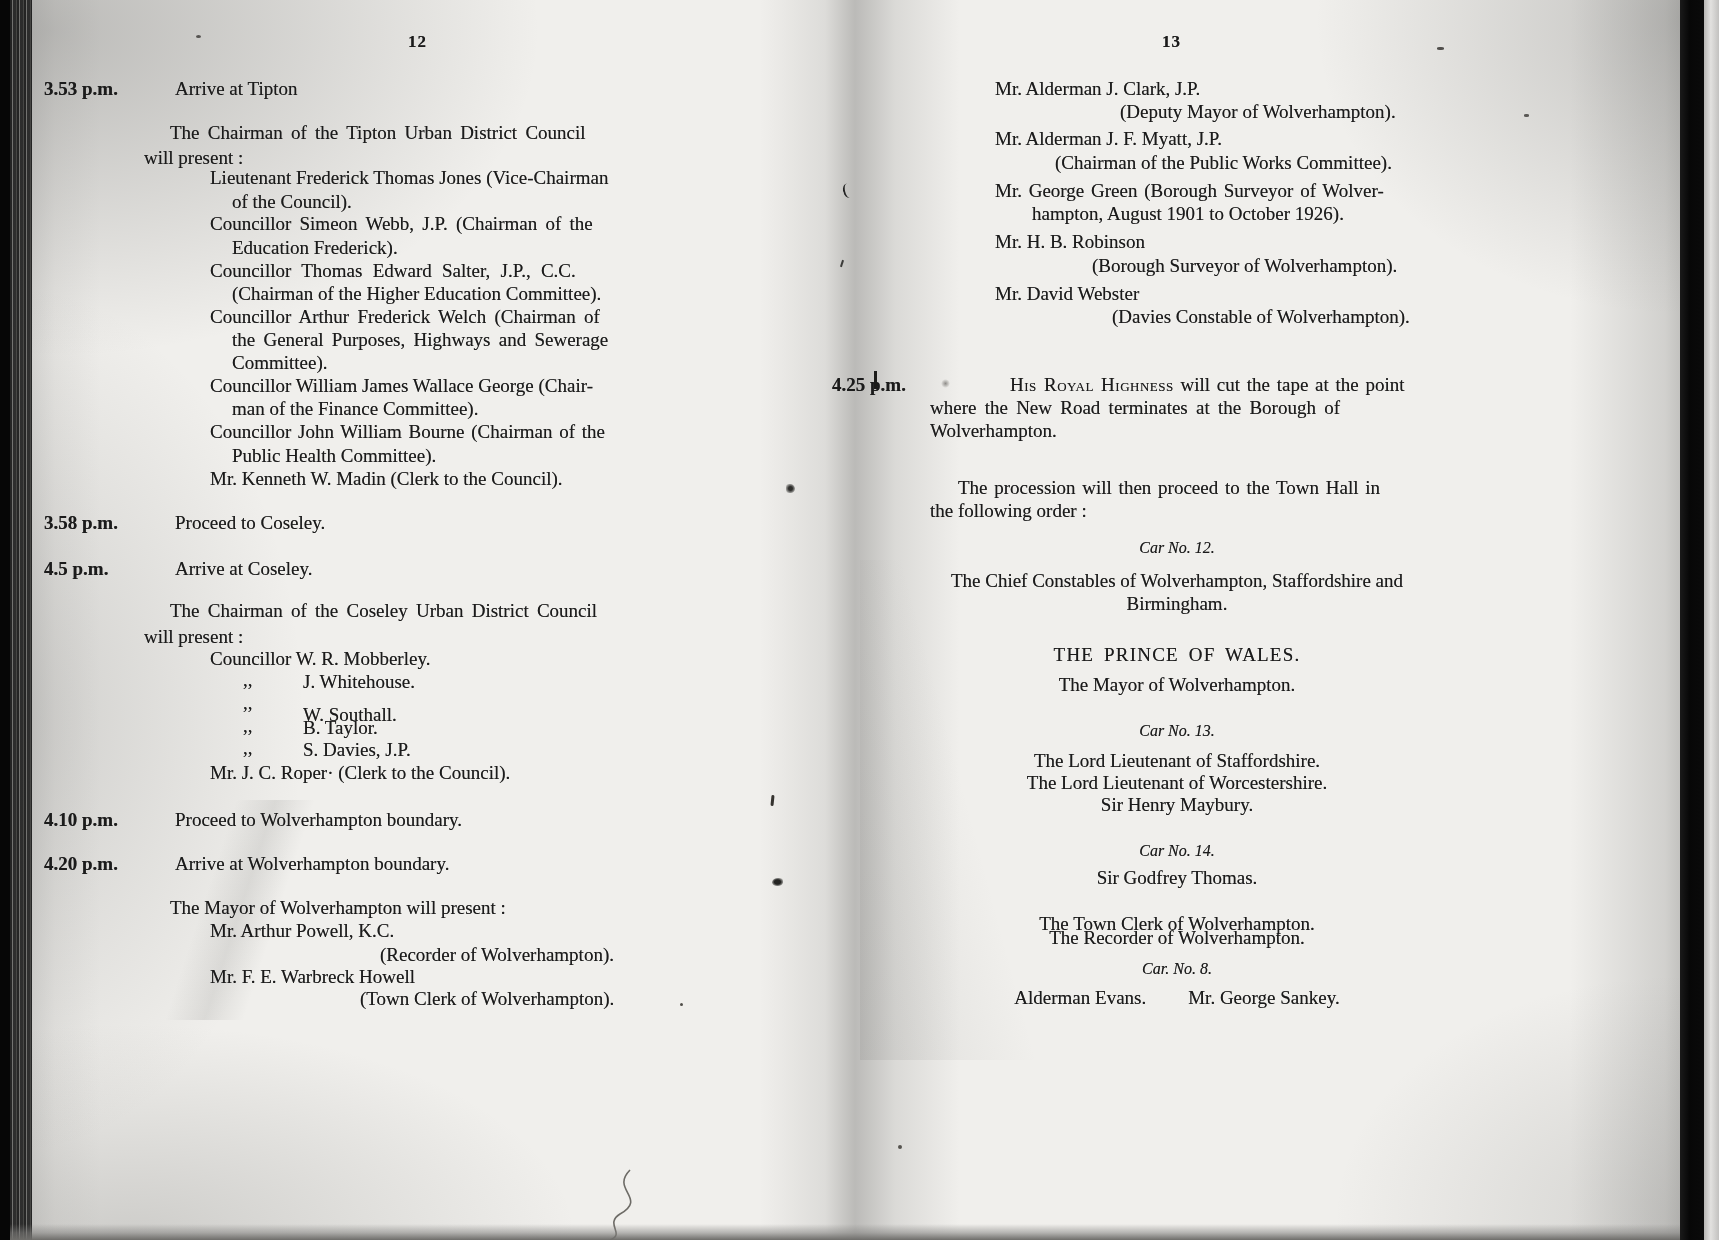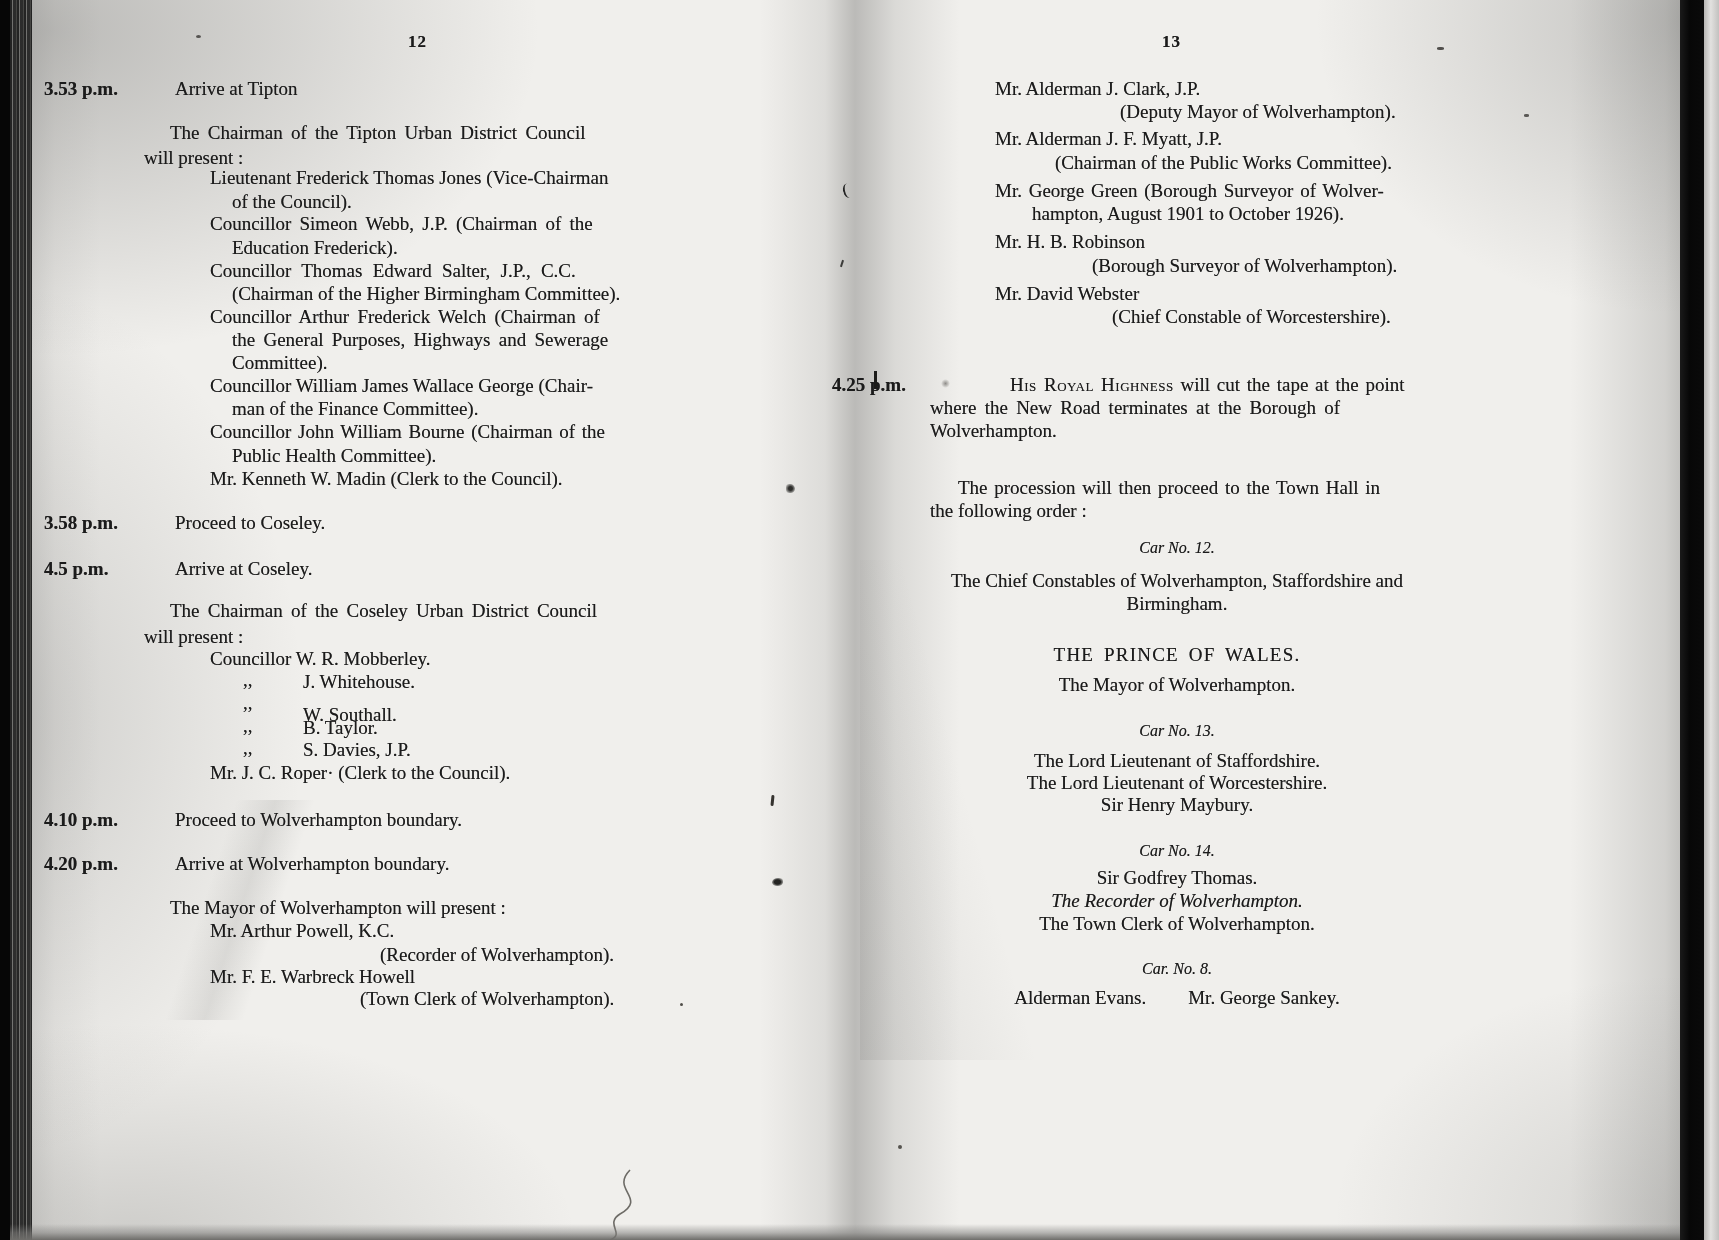--- a/index.html
+++ b/index.html
@@ -63,21 +63,21 @@
   <div class="ln" style="left:175px;top:77px;">Arrive at Tipton</div>
 
   <div class="ln jw3" style="left:170px;top:121px;">The Chairman of the Tipton Urban District Council</div>
   <div class="ln" style="left:144px;top:146px;">will present :</div>
 
   <div class="ln" style="left:210px;top:166px;">Lieutenant Frederick Thomas Jones (Vice-Chairman</div>
   <div class="ln" style="left:232px;top:190px;">of the Council).</div>
   <div class="ln jw3" style="left:210px;top:212px;">Councillor Simeon Webb, J.P. (Chairman of the</div>
   <div class="ln" style="left:232px;top:236px;">Education Frederick).</div>
   <div class="ln jw5" style="left:210px;top:259px;">Councillor Thomas Edward Salter, J.P., C.C.</div>
-  <div class="ln" style="left:232px;top:282px;">(Chairman of the Higher Birmingham Committee).</div>
+  <div class="ln" style="left:232px;top:282px;">(Chairman of the Higher Education Committee).</div>
   <div class="ln jw3" style="left:210px;top:305px;">Councillor Arthur Frederick Welch (Chairman of</div>
   <div class="ln jw3" style="left:232px;top:328px;">the General Purposes, Highways and Sewerage</div>
   <div class="ln" style="left:232px;top:351px;">Committee).</div>
   <div class="ln" style="left:210px;top:374px;">Councillor William James Wallace George (Chair-</div>
   <div class="ln" style="left:232px;top:397px;">man of the Finance Committee).</div>
   <div class="ln jw2" style="left:210px;top:420px;">Councillor John William Bourne (Chairman of the</div>
   <div class="ln" style="left:232px;top:444px;">Public Health Committee).</div>
   <div class="ln" style="left:210px;top:467px;">Mr. Kenneth W. Madin (Clerk to the Council).</div>
 
   <div class="ln bold" style="left:44px;top:511px;">3.58 p.m.</div>
@@ -114,21 +114,21 @@
 
   <div class="ln" style="left:995px;top:77px;">Mr. Alderman J. Clark, J.P.</div>
   <div class="ln" style="left:1120px;top:100px;">(Deputy Mayor of Wolverhampton).</div>
   <div class="ln" style="left:995px;top:127px;">Mr. Alderman J. F. Myatt, J.P.</div>
   <div class="ln" style="left:1055px;top:151px;">(Chairman of the Public Works Committee).</div>
   <div class="ln jw2" style="left:995px;top:179px;">Mr. George Green (Borough Surveyor of Wolver-</div>
   <div class="ln" style="left:1032px;top:202px;">hampton, August 1901 to October 1926).</div>
   <div class="ln" style="left:995px;top:230px;">Mr. H. B. Robinson</div>
   <div class="ln" style="left:1092px;top:254px;">(Borough Surveyor of Wolverhampton).</div>
   <div class="ln" style="left:995px;top:282px;">Mr. David Webster</div>
-  <div class="ln" style="left:1112px;top:305px;">(Chief Constable of Worcestershire).</div>
+  <div class="ln" style="left:1112px;top:305px;">(Davies Constable of Wolverhampton).</div>
 
   <div class="ln bold" style="left:832px;top:373px;">4.25 p.m.</div>
   <div class="ln jw2" style="left:1010px;top:373px;"><span class="smallcaps">His Royal Highness</span><span> will cut the tape at the point</span></div>
   <div class="ln jw3" style="left:930px;top:396px;">where the New Road terminates at the Borough of</div>
   <div class="ln" style="left:930px;top:419px;">Wolverhampton.</div>
 
   <div class="ln jw2" style="left:958px;top:476px;">The procession will then proceed to the Town Hall in</div>
   <div class="ln" style="left:930px;top:499px;">the following order :</div>
 
   <div class="ln ctr it carhead" style="top:536px;">Car No. 12.</div>
@@ -138,21 +138,21 @@
   <div class="ln ctr princecaps" style="top:643px;">THE PRINCE OF WALES.</div>
   <div class="ln ctr" style="top:673px;">The Mayor of Wolverhampton.</div>
 
   <div class="ln ctr it carhead" style="top:719px;">Car No. 13.</div>
   <div class="ln ctr" style="top:749px;">The Lord Lieutenant of Staffordshire.</div>
   <div class="ln ctr" style="top:771px;">The Lord Lieutenant of Worcestershire.</div>
   <div class="ln ctr" style="top:793px;">Sir Henry Maybury.</div>
 
   <div class="ln ctr it carhead" style="top:839px;">Car No. 14.</div>
   <div class="ln ctr" style="top:866px;">Sir Godfrey Thomas.</div>
-  <div class="ln ctr" style="top:889px;font-style:italic;">The Recorder of Wolverhampton.</div>
+  <div class="ln ctr" style="top:926px;">The Recorder of Wolverhampton.</div>
   <div class="ln ctr" style="top:912px;">The Town Clerk of Wolverhampton.</div>
 
   <div class="ln ctr it carhead" style="top:957px;">Car. No. 8.</div>
   <div class="ln ctr" style="top:986px;"><span>Alderman Evans.</span><span class="gap"></span><span>Mr. George Sankey.</span></div>
 
   <div class="art" style="left:843px;top:183px;width:9px;height:15px;border-left:2.5px solid #242424;border-radius:50% 0 0 50%;transform:rotate(-12deg);"></div>
   <div class="art" style="left:841px;top:260px;width:2px;height:7px;background:#3d3d3b;transform:rotate(18deg);"></div>
   <div class="art" style="left:786px;top:484px;width:9px;height:9px;background:radial-gradient(circle,#2e2e2c 30%,rgba(60,60,58,.4) 70%,transparent);border-radius:40% 60% 55% 45%;"></div>
   <div class="art" style="left:771px;top:795px;width:3px;height:11px;background:#35332f;border-radius:2px;transform:rotate(6deg);"></div>
   <div class="art" style="left:772px;top:878px;width:11px;height:8px;background:radial-gradient(ellipse,#242422 40%,rgba(70,70,66,.4) 75%,transparent);border-radius:60% 40% 50% 50%;"></div>

